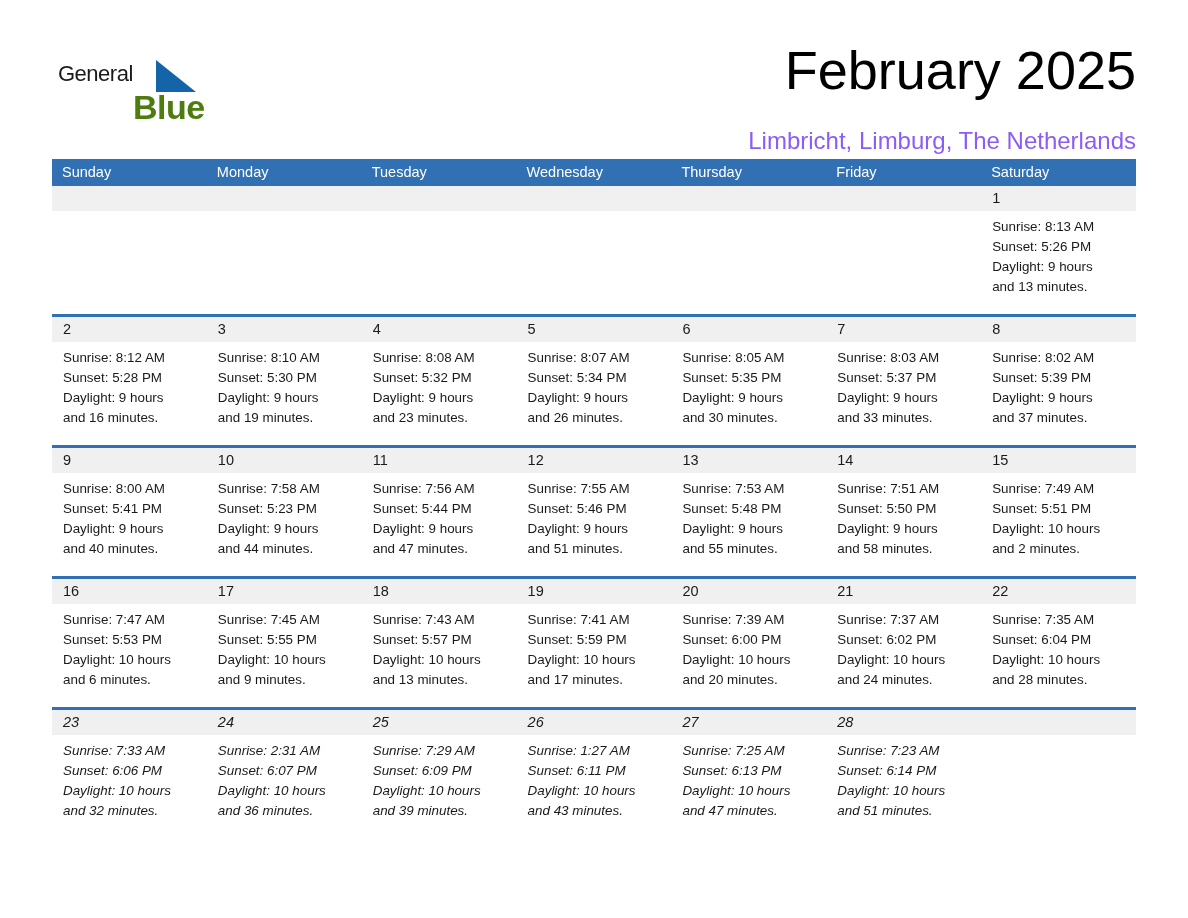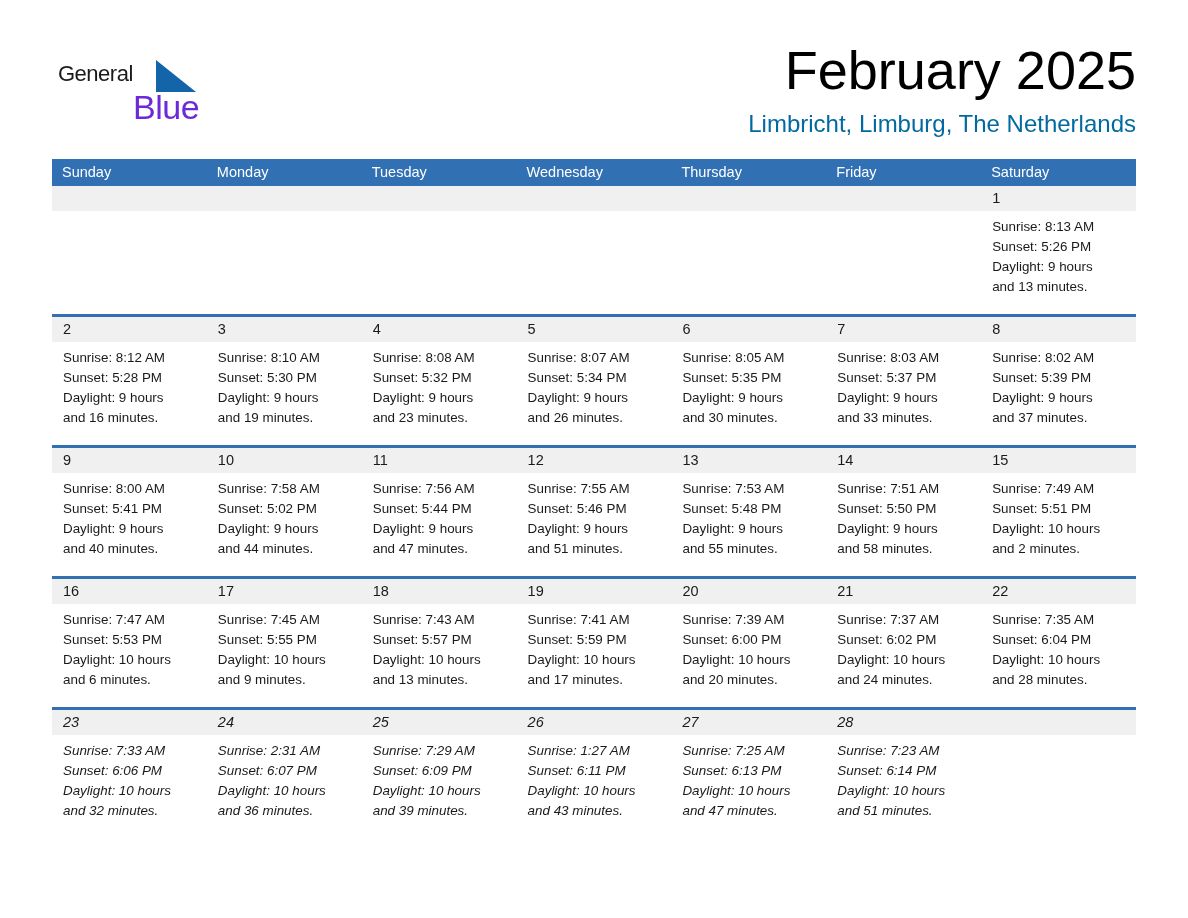--- a/index.html
+++ b/index.html
@@ -55,45 +55,45 @@
     height: 0;
     border-left: 40px solid #1464aa;
     border-top: 32px solid transparent;
   }
   .brand-line2 {
     position: absolute;
     left: 75px;
     top: 33px;
     font-size: 34px;
     letter-spacing: -0.5px;
-    color: #6d28d9;
-    font-weight: 400;
+    color: #4d7c0f;
+    font-weight: 700;
     line-height: 40px;
     white-space: nowrap;
   }
 
   .titles {
     position: absolute;
     right: 0;
     top: 0;
     text-align: right;
   }
   .cal-title {
     font-size: 54px;
     font-weight: 400;
     color: #000000;
     line-height: 52px;
     white-space: nowrap;
   }
   .cal-subtitle {
     font-size: 24px;
     font-weight: 400;
-    color: #0369a1;
+    color: #8b5cf6;
     line-height: 32px;
-    margin-top: 12px;
+    margin-top: 29px;
     white-space: nowrap;
   }
 
   
   .calendar {
     position: absolute;
     left: 52px;
     top: 159px;
     width: 1084px;
   }
@@ -349,21 +349,21 @@
             <div>Daylight: 9 hours</div>
             <div>and 40 minutes.</div>
           </div>
         </div>
       <div class="cell">
           <div class="daynum-band">
             <div class="daynum">10</div>
           </div>
           <div class="info">
             <div>Sunrise: 7:58 AM</div>
-            <div>Sunset: 5:02 PM</div>
+            <div>Sunset: 5:23 PM</div>
             <div>Daylight: 9 hours</div>
             <div>and 44 minutes.</div>
           </div>
         </div>
       <div class="cell">
           <div class="daynum-band">
             <div class="daynum">11</div>
           </div>
           <div class="info">
             <div>Sunrise: 7:56 AM</div>

